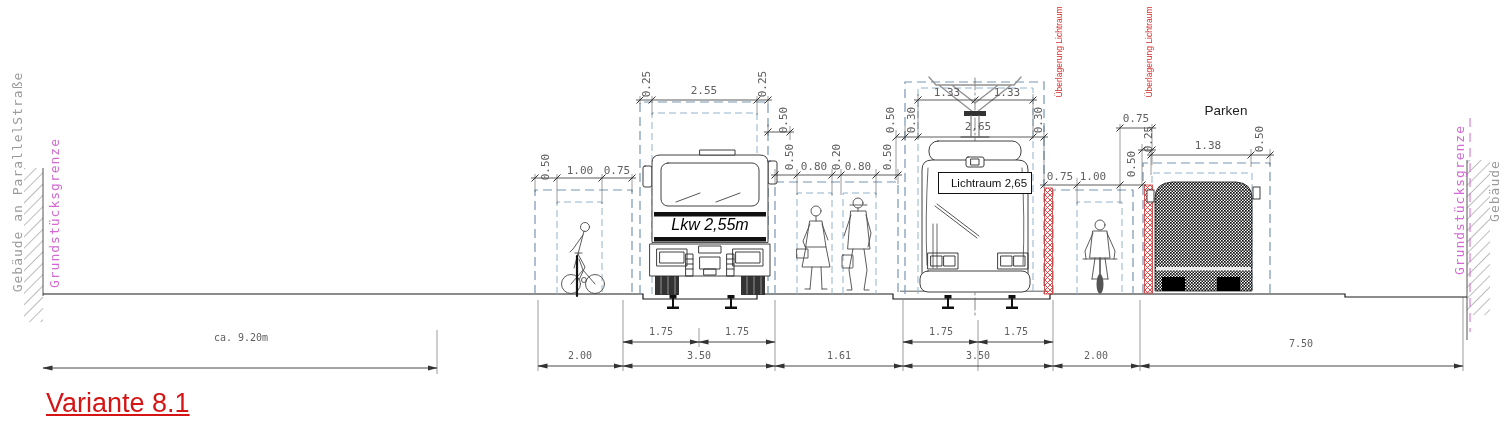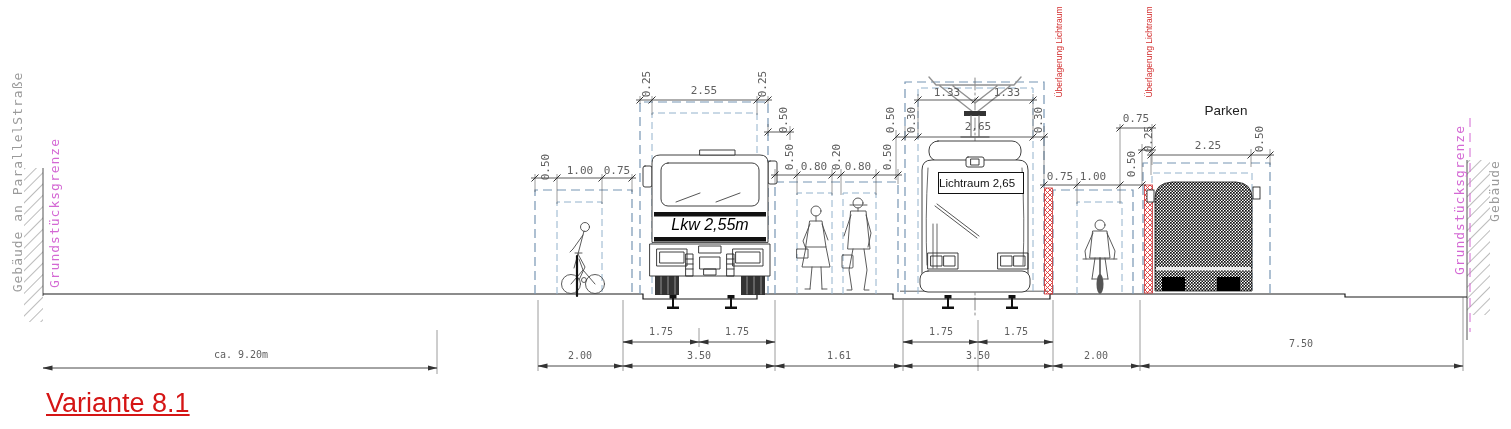--- a/index.html
+++ b/index.html
@@ -14,21 +14,21 @@
          transform:translate(-50%,-50%) rotate(-90deg);}
   .vgray{font-size:13px;color:var(--graytext,#9a9a9a);letter-spacing:1px;}
   .vmagenta{font-size:13px;color:var(--magenta,#d468d4);letter-spacing:1px;}
   .vred{font-family:"Liberation Sans",sans-serif;font-size:8.5px;color:var(--redoverlay,#d32f2f);}
   .plainlabel{position:absolute;font-family:"Liberation Sans",sans-serif;color:#222;
               white-space:nowrap;transform:translate(-50%,-50%);line-height:1;}
   #parken-label{font-size:13.5px;padding-left:20px;}
   #lkw-label{font-size:16px;color:#000000;font-style:italic;}
   #lichtraum-box{position:absolute;left:938px;top:172px;width:84px;height:20px;
                  background:#fff;border:1px solid #111;display:flex;align-items:center;
-                 }
+                 justify-content:center;padding-left:8px;}
   #lichtraum-box span{font-family:"Liberation Sans",sans-serif;font-size:11.5px;color:#111;white-space:nowrap;}
   #title{position:absolute;left:46px;top:390px;font-family:"Liberation Sans",sans-serif;
          font-size:27px;color:var(--titlered,#d51515);white-space:nowrap;line-height:1;text-decoration:underline;}
 </style>
 </head>
 <body>
 
 <div class="stage">
 
 <svg width="1511" height="429" viewBox="0 0 1511 429">
@@ -238,33 +238,33 @@
       <div class="dim rot" style="left: 911px; top: 120px;">0.30</div>
       <div class="dim" style="left: 947px; top: 92px;">1.33</div>
       <div class="dim" style="left: 1007px; top: 92px;">1.33</div>
       <div class="dim" style="left: 978px; top: 126px;">2,65</div>
       <div class="dim rot" style="left: 1038px; top: 120px;">0.30</div>
       <div class="dim" style="left: 1060px; top: 176px;">0.75</div>
       <div class="dim" style="left: 1093px; top: 176px;">1.00</div>
       <div class="dim rot" style="left: 1131px; top: 164px;">0.50</div>
       <div class="dim" style="left: 1136px; top: 118px;">0.75</div>
       <div class="dim rot" style="left: 1148px; top: 139px;">0.25</div>
-      <div class="dim" style="left: 1208px; top: 145px;">2.25</div>
+      <div class="dim" style="left: 1208px; top: 145px;">1.38</div>
       <div class="dim rot" style="left: 1259px; top: 139px;">0.50</div>
       <div class="dim big" style="left: 661px; top: 332px;">1.75</div>
       <div class="dim big" style="left: 737px; top: 332px;">1.75</div>
       <div class="dim big" style="left: 941px; top: 332px;">1.75</div>
       <div class="dim big" style="left: 1016px; top: 332px;">1.75</div>
       <div class="dim big" style="left: 580px; top: 356px;">2.00</div>
       <div class="dim big" style="left: 699px; top: 356px;">3.50</div>
       <div class="dim big" style="left: 839px; top: 356px;">1.61</div>
       <div class="dim big" style="left: 978px; top: 356px;">3.50</div>
       <div class="dim big" style="left: 1096px; top: 356px;">2.00</div>
       <div class="dim big" style="left: 1301px; top: 344px;">7.50</div>
-      <div class="dim big" style="left: 241px; top: 355px;">ca. 9.20m</div>
+      <div class="dim big" style="left: 241px; top: 338px;">ca. 9.20m</div>
     </div>
 
 <div class="vtext vgray" style="left:17px;top:182px;">Gebäude an ParallelStraße</div>
 <div class="vtext vmagenta" style="left:54px;top:213px;">Grundstücksgrenze</div>
 <div class="vtext vmagenta" style="left:1459px;top:200px;">Grundstücksgrenze</div>
 <div class="vtext vgray" style="left:1494px;top:191px;">Gebäude</div>
 
 <div class="vtext vred" style="left:1059px;top:52px;">Überlagerung Lichtraum</div>
 <div class="vtext vred" style="left:1149px;top:52px;">Überlagerung Lichtraum</div>
 

